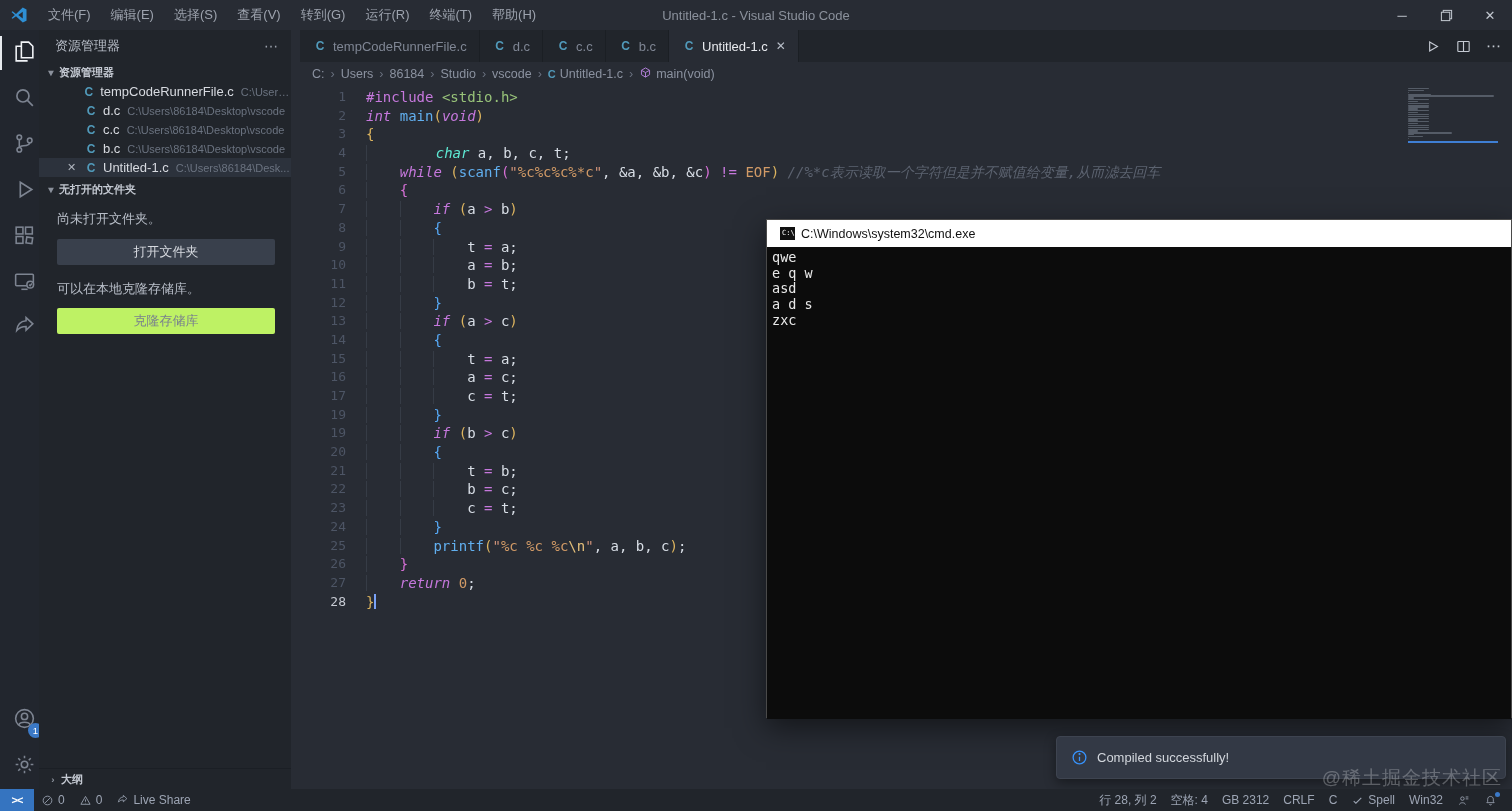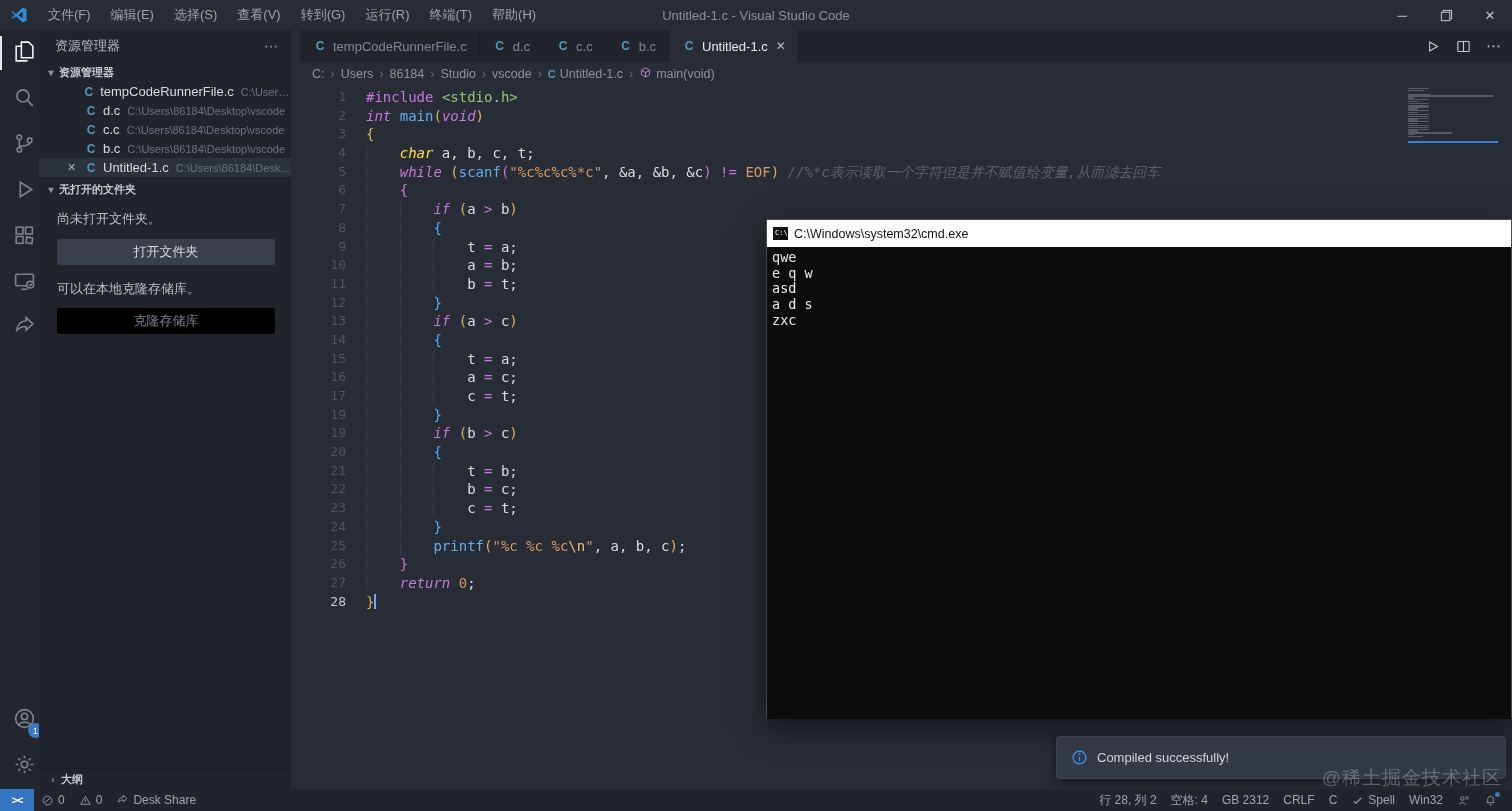--- a/index.html
+++ b/index.html
@@ -38,21 +38,21 @@
   .sb-chev { width:16px; text-align:center; color:#8b919c; font-size:10px; transform:scaleY(.9); }
   .oe-row { height:19px; display:flex; align-items:center; padding-left:28px; white-space:nowrap; overflow:hidden; }
   .oe-row.selected { background:#2c323c; }
   .oe-close { width:16px; color:#aeb4bd; font-size:11px; }
   .cicon { color:#519aba; font-weight:bold; font-size:12px; width:16px; text-align:center; }
   .oe-name { color:#d7dae0; margin-left:4px; }
   .oe-path { color:#6b7380; font-size:11px; margin-left:7px; overflow:hidden; text-overflow:ellipsis; }
   .sb-body { padding:10px 16px 0 18px; line-height:1.5; }
   .sb-btn { margin:10px 0 14px 0; height:26px; background:#39404c; color:#d7dae0; text-align:center;
     line-height:26px; border-radius:2px; font-size:13px; }
-  .sb-btn.dim { color:#79818e; background:#000000; }
+  .sb-btn.dim { color:#79818e; background:#bef264; }
   .sb-link { color:#4fa3e3; }
   .outline-row { position:absolute; bottom:0; left:0; right:0; height:21px; border-top:1px solid #1b1f25;
     display:flex; align-items:center; font-size:11px; font-weight:bold; color:#c3c8d1; padding-left:6px; }
 
   
   .editorzone { position:absolute; top:30px; left:300px; right:0; bottom:22px; background:#282c34; }
   .tabbar { height:32px; background:#21252b; display:flex; align-items:stretch; position:relative; }
   .tab { display:flex; align-items:center; padding:0 12px; font-size:13px; color:#7f8694; background:#21252b;
     border-right:1px solid #1b1f24; white-space:nowrap; }
   .tab .cicon { margin-right:5px; }
@@ -79,21 +79,21 @@
   .caret { display:inline-block; width:1.5px; height:15px; background:#7aa2f7; vertical-align:-2px; }
 
   .minimap { position:absolute; top:2px; right:14px; width:90px; }
   .mm-row { height:1.3px; margin-bottom:0.55px; background:rgba(160,170,186,.38); border-radius:1px; }
   .mm-slider { height:2px; background:#3f7fd4; margin-top:2px; }
 
   
   .cmdwin { position:absolute; left:766px; top:219px; width:746px; height:499px; z-index:5;
     border:1px solid #4a4a4a; box-shadow:0 10px 28px rgba(0,0,0,.5); }
   .cmd-title { height:27px; background:#ffffff; color:#111; display:flex; align-items:center;
-    font-size:12.5px; padding-left:6px;text-align:center; }
+    font-size:12.5px; padding-left:13px;text-align:center; }
   .cmd-ico { width:15px; height:13px; background:#111; border:1px solid #111; margin-right:6px; position:relative; }
   .cmd-ico::after { content:"C:\\"; position:absolute; left:1px; top:0px; color:#fff; font-size:7px; line-height:11px;
     font-family:"DejaVu Sans Mono", monospace; }
   .cmd-body { height:472px; background:#0c0c0c; color:#e9e9e9; font-family:"DejaVu Sans Mono", monospace;
     font-size:13.5px; line-height:15.7px; padding:3px 5px; white-space:pre; }
 
   
   .toast { position:absolute; right:6px; bottom:32px; width:450px; height:43px; background:#333945;
     border:1px solid #3e4450; border-radius:4px; box-shadow:0 4px 12px rgba(0,0,0,.4); z-index:6;
     display:flex; align-items:center; padding-left:14px; color:#d2d6dc; font-size:13px; }
@@ -335,21 +335,21 @@
               <path d="M12 12v8.5M12 12 4.5 8M12 12l7.5-4"></path>
             </svg></span>
           <span>main(void)</span>
         </span>
       </div>
     <div class="codearea">
       <div class="codewrap" id="codewrap">
           <div class="cl"><span class="gut">1</span><span class="ctext"><span style="color: rgb(198, 120, 221);">#include</span><span style="color: rgb(216, 222, 230);"> </span><span style="color: rgb(152, 195, 121);">&lt;stdio.h&gt;</span></span></div>
           <div class="cl"><span class="gut">2</span><span class="ctext"><span class="it" style="color: rgb(198, 120, 221);">int</span><span style="color: rgb(216, 222, 230);"> </span><span style="color: rgb(97, 175, 239);">main</span><span style="color: rgb(220, 180, 95);">(</span><span class="it" style="color: rgb(198, 120, 221);">void</span><span style="color: rgb(220, 180, 95);">)</span></span></div>
           <div class="cl"><span class="gut">3</span><span class="ctext"><span style="color: rgb(220, 180, 95);">{</span></span></div>
-          <div class="cl"><span class="gut">4</span><span class="ctext"><span class="ind">    </span><span class="it" style="color: #fde047;">char</span><span style="color: rgb(216, 222, 230);"> a, b, c, t;</span></span></div>
+          <div class="cl"><span class="gut">4</span><span class="ctext"><span class="ind">    </span><span class="it" style="color: #5eead4; margin-left: 36px;">char</span><span style="color: rgb(216, 222, 230);"> a, b, c, t;</span></span></div>
           <div class="cl"><span class="gut">5</span><span class="ctext"><span class="ind">    </span><span class="it" style="color: rgb(198, 120, 221);">while</span><span style="color: rgb(216, 222, 230);"> </span><span style="color: rgb(220, 180, 95);">(</span><span style="color: rgb(97, 175, 239);">scanf</span><span style="color: rgb(214, 112, 214);">(</span><span style="color: rgb(206, 145, 120);">"</span><span style="color: rgb(209, 154, 102);">%c%c%c%*c</span><span style="color: rgb(206, 145, 120);">"</span><span style="color: rgb(216, 222, 230);">, &amp;a, &amp;b, &amp;c</span><span style="color: rgb(214, 112, 214);">)</span><span style="color: rgb(216, 222, 230);"> </span><span style="color: rgb(198, 120, 221);">!=</span><span style="color: rgb(216, 222, 230);"> </span><span style="color: rgb(209, 154, 102);">EOF</span><span style="color: rgb(220, 180, 95);">)</span><span style="color: rgb(216, 222, 230);"> </span><span class="it" style="color: rgb(92, 99, 112);">//%*c表示读取一个字符但是并不赋值给变量,从而滤去回车</span></span></div>
           <div class="cl"><span class="gut">6</span><span class="ctext"><span class="ind">    </span><span style="color: rgb(214, 112, 214);">{</span></span></div>
           <div class="cl"><span class="gut">7</span><span class="ctext"><span class="ind">    </span><span class="ind">    </span><span class="it" style="color: rgb(198, 120, 221);">if</span><span style="color: rgb(216, 222, 230);"> </span><span style="color: rgb(220, 180, 95);">(</span><span style="color: rgb(216, 222, 230);">a </span><span style="color: rgb(198, 120, 221);">&gt;</span><span style="color: rgb(216, 222, 230);"> b</span><span style="color: rgb(220, 180, 95);">)</span></span></div>
           <div class="cl"><span class="gut">8</span><span class="ctext"><span class="ind">    </span><span class="ind">    </span><span style="color: rgb(86, 168, 245);">{</span></span></div>
           <div class="cl"><span class="gut">9</span><span class="ctext"><span class="ind">    </span><span class="ind">    </span><span class="ind">    </span><span style="color: rgb(216, 222, 230);">t </span><span style="color: rgb(198, 120, 221);">=</span><span style="color: rgb(216, 222, 230);"> a;</span></span></div>
           <div class="cl"><span class="gut">10</span><span class="ctext"><span class="ind">    </span><span class="ind">    </span><span class="ind">    </span><span style="color: rgb(216, 222, 230);">a </span><span style="color: rgb(198, 120, 221);">=</span><span style="color: rgb(216, 222, 230);"> b;</span></span></div>
           <div class="cl"><span class="gut">11</span><span class="ctext"><span class="ind">    </span><span class="ind">    </span><span class="ind">    </span><span style="color: rgb(216, 222, 230);">b </span><span style="color: rgb(198, 120, 221);">=</span><span style="color: rgb(216, 222, 230);"> t;</span></span></div>
           <div class="cl"><span class="gut">12</span><span class="ctext"><span class="ind">    </span><span class="ind">    </span><span style="color: rgb(86, 168, 245);">}</span></span></div>
           <div class="cl"><span class="gut">13</span><span class="ctext"><span class="ind">    </span><span class="ind">    </span><span class="it" style="color: rgb(198, 120, 221);">if</span><span style="color: rgb(216, 222, 230);"> </span><span style="color: rgb(220, 180, 95);">(</span><span style="color: rgb(216, 222, 230);">a </span><span style="color: rgb(198, 120, 221);">&gt;</span><span style="color: rgb(216, 222, 230);"> c</span><span style="color: rgb(220, 180, 95);">)</span></span></div>
           <div class="cl"><span class="gut">14</span><span class="ctext"><span class="ind">    </span><span class="ind">    </span><span style="color: rgb(86, 168, 245);">{</span></span></div>
@@ -442,21 +442,21 @@
             </svg>
           </span>
           <span>0</span>
         </div>
         <div class="st-item">
           <span style="display: flex;">
             <svg viewBox="0 0 24 24" fill="none" stroke="currentColor" stroke-width="1.5">
               <path d="M13.5 5.5c-5.5.5-8.5 4-9 9.5 2.3-2.8 5-4 9-4v3.5l6.5-6-6.5-6z"></path>
             </svg>
           </span>
-          <span>Desk Share</span>
+          <span>Live Share</span>
         </div>
       </div>
     <div class="st-right" id="st-right">
         <div class="st-item">
           <span>行 28, 列 2</span>
         </div>
         <div class="st-item">
           <span>空格: 4</span>
         </div>
         <div class="st-item">

